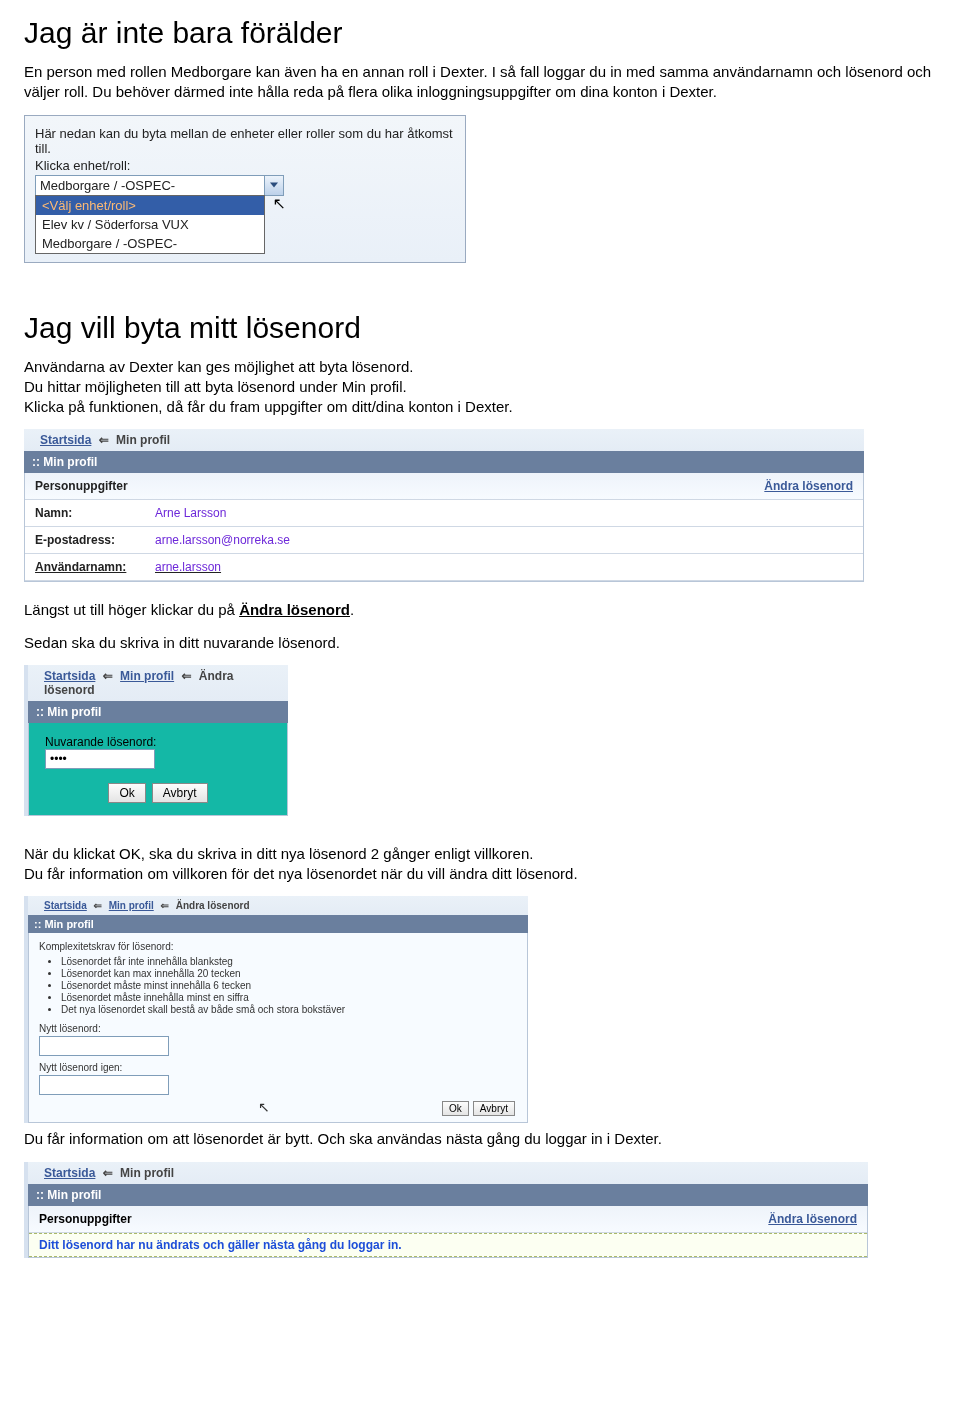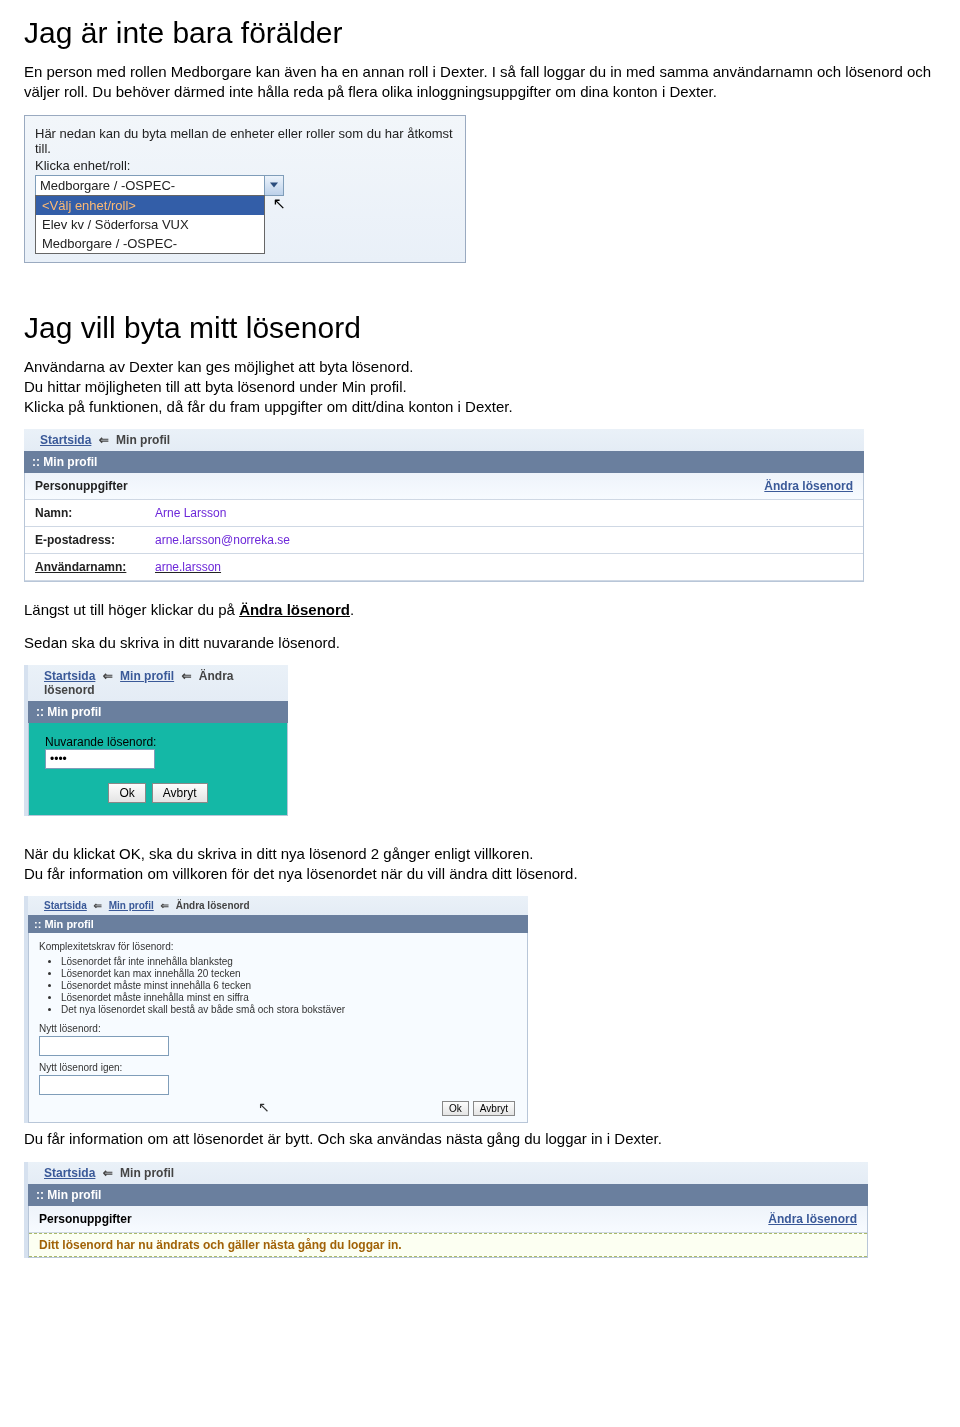--- a/index.html
+++ b/index.html
@@ -172,21 +172,21 @@
   .shot4 .cursor2 { position: absolute; left: 230px; bottom: 8px; font-size: 14px; }
 
   
   .shot5 { width: 840px; font-size: 12px; border-left: 4px solid #d6e1ef; }
   .shot5 .body5 { border: 1px solid #b8c6d8; border-top:none; background:#f7fbff; }
   .shot5 .msgrow {
     background: #fcfff2;
     border-top: 1px dashed #a9b96a;
     border-bottom: 1px dashed #a9b96a;
     padding: 4px 10px;
-    color: #a16207;
+    color: #1d4ed8;
     font-weight: bold;
     font-size: 12px;
   }
   .shot5 .rowpad { padding: 6px 10px; display:flex; justify-content:space-between; border-bottom:1px solid #cfd8e4; }
   .shot5 .lbl2 { font-weight: bold; }
 
   .vspace { height: 48px; }
 </style>
 </head>
 <body>

